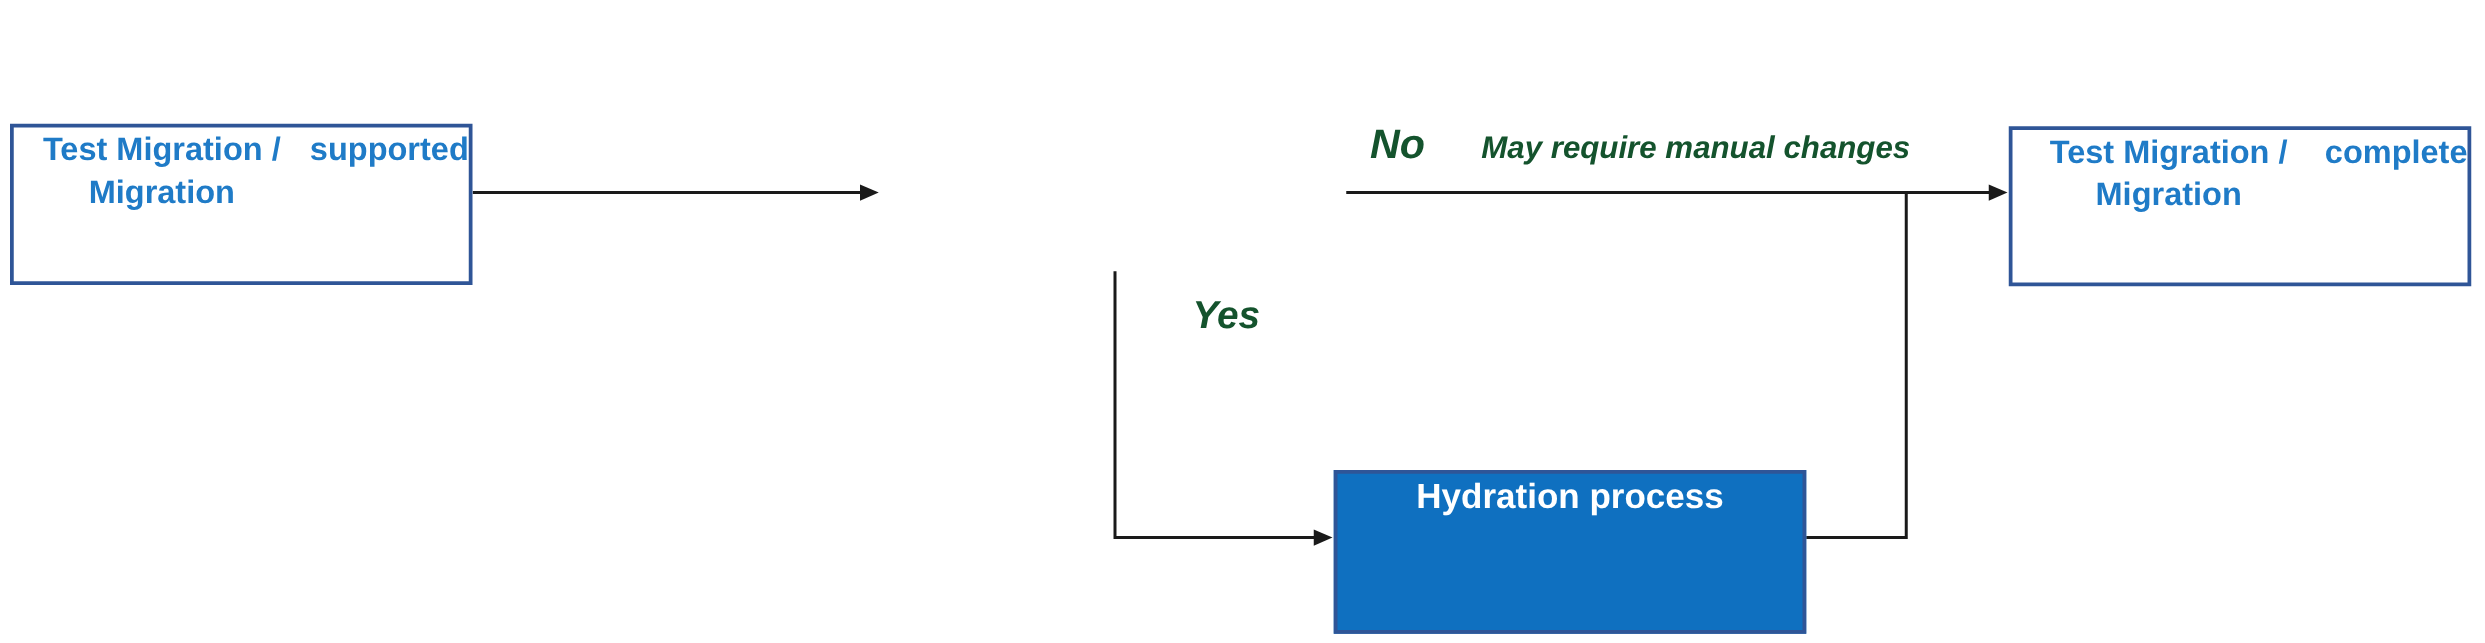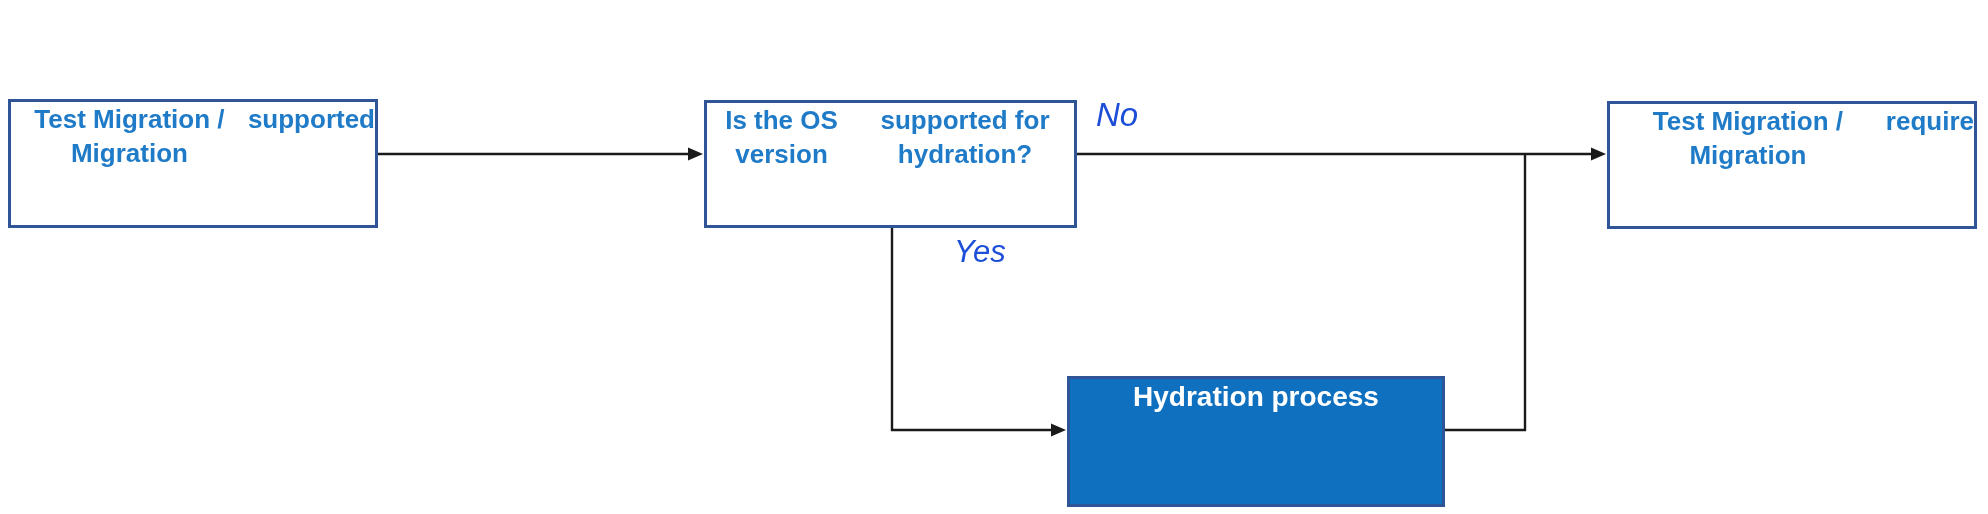--- a/index.html
+++ b/index.html
@@ -33,22 +33,22 @@
     border:3px solid var(--node-border,#2F5597);
     color:var(--hydration-text,#FFFFFF);
     font-size:28px;
   }
   .node-start   {left:8px;   top:88px;  width:370px; height:129px;}
   .node-decision{left:704px; top:89px;  width:373px; height:128px;}
   .node-complete{left:1607px;top:90px;  width:370px; height:128px;}
   .node-hydration{left:1067px;top:365px;width:378px; height:131px;}
   .edge-label{
     position:absolute;
-    color:#1d4ed8;
-    font-weight:400;
+    color:#14532d;
+    font-weight:700;
     font-style:italic;
     white-space:nowrap;
   }
   .label-no  {left:1096px;top:96px; font-size:33px;}
   .label-note{left:1185px;top:104px;font-size:25px;}
   .label-yes {left:906px; top:234px;font-size:31px;margin-left:48px;}
 </style>
 </head>
 <body>
 
@@ -70,30 +70,27 @@
     <g>
       <path class="edge" d="M1445,430 H1525 V155"></path>
     </g>
   </svg>
 
   <div class="node outline node-start">
     <div>Test Migration / Migration</div>
     <div>supported</div>
   </div>
 
-  <div class="node outline node-decision">
-    <div>Is the OS version</div>
-    <div>supported for hydration?</div>
-  </div>
 
   <div class="node outline node-complete">
     <div>Test Migration / Migration</div>
-    <div>require</div>
+    <div>complete</div>
   </div>
 
   <div class="node filled node-hydration">
     <div>Hydration process</div>
   </div>
 
   <div class="edge-label label-no">No</div>
+  <div class="edge-label label-note">May require manual changes</div>
   <div class="edge-label label-yes">Yes</div>
 
 </div>
 
 </body></html>

